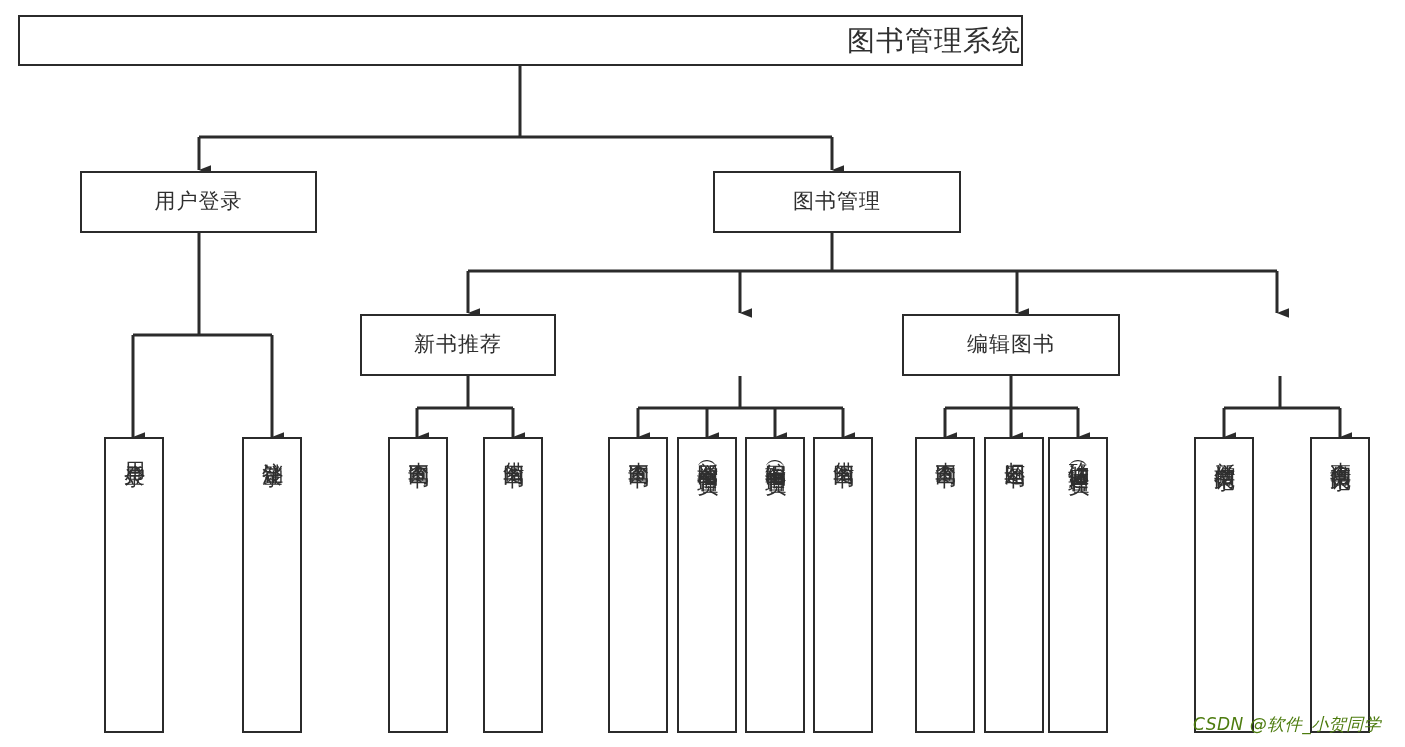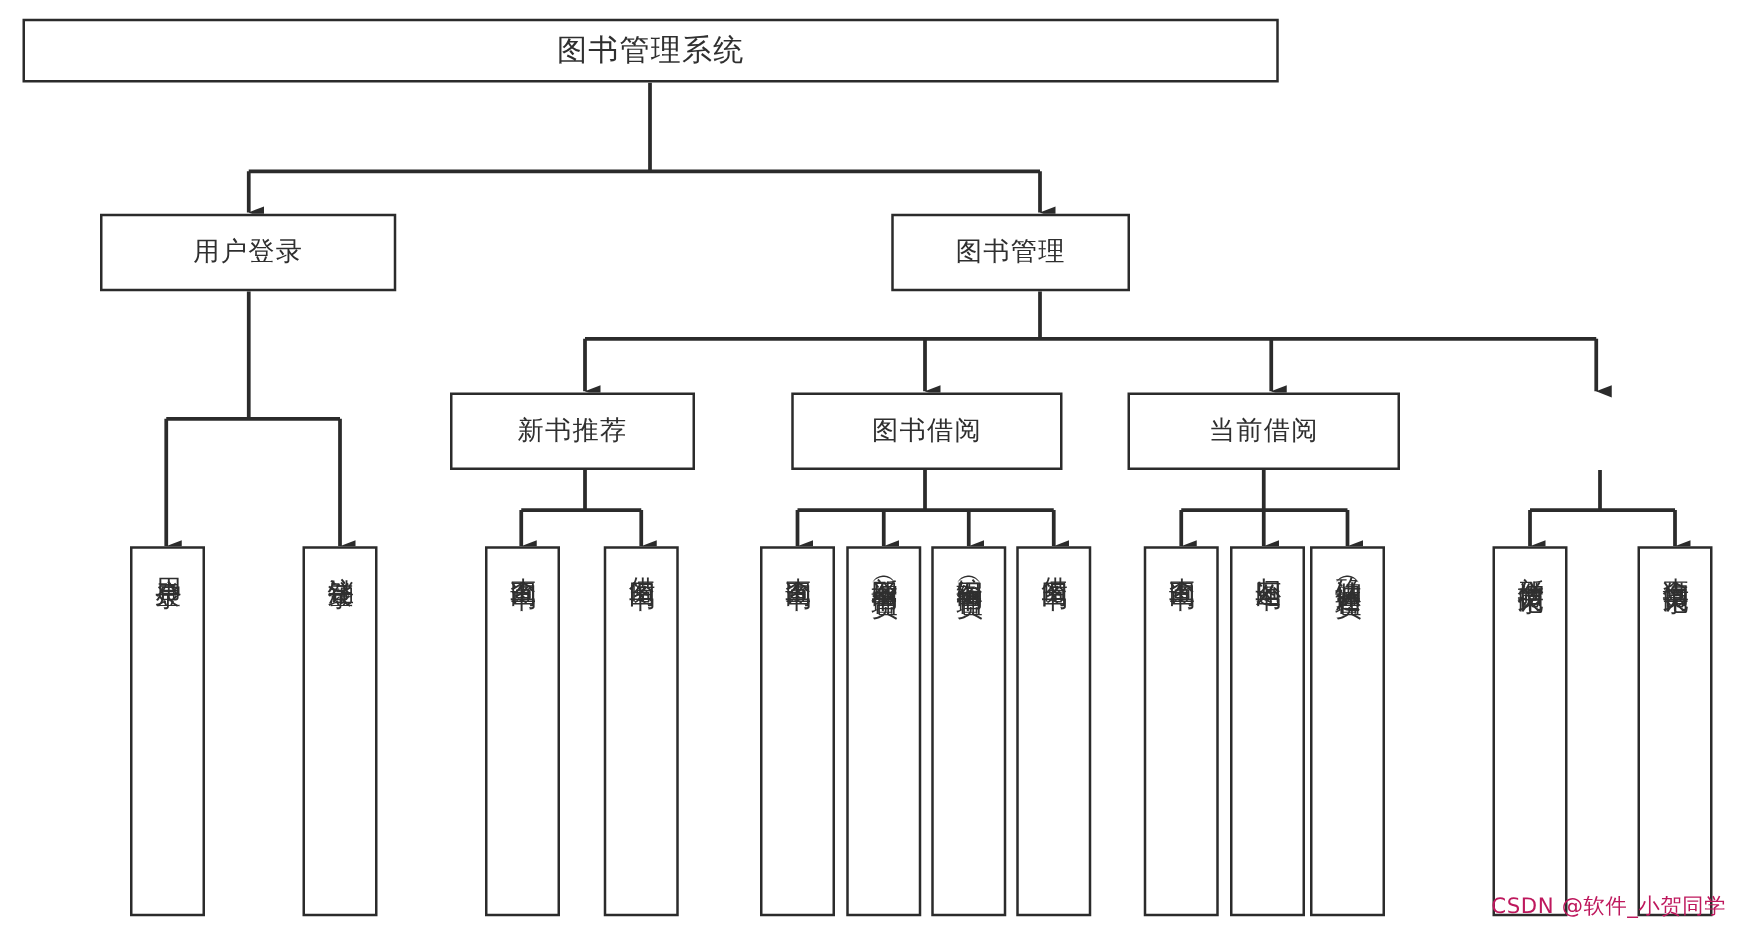--- a/index.html
+++ b/index.html
@@ -5,23 +5,23 @@
   html,body{margin:0;padding:0;background:#ffffff;}
   body{font-family:"DejaVu Sans","Liberation Sans",sans-serif;}
   #stage{position:relative;width:1405px;height:747px;background:#ffffff;overflow:hidden;}
   #wires{position:absolute;left:0;top:0;width:1405px;height:747px;}
   .node{position:absolute;box-sizing:border-box;border:2.5px solid #2b2b2b;background:#ffffff;
         display:flex;align-items:center;justify-content:center;color:#2f2f2f;}
   .node.h{font-size:21px;letter-spacing:1px;line-height:1.2;}
   .node.v{font-size:21px;line-height:1.22;padding-top:6px;align-items:flex-start;}
   .node.v .vtxt{writing-mode:vertical-rl;text-orientation:upright;
         display:block;white-space:nowrap;letter-spacing:2px;}
-  #root-node{font-size:24px;}
-  #watermark{position:absolute;left:1193px;top:713px;font-size:17px;color:#be185d;
-        letter-spacing:.5px;white-space:nowrap;}
+  #root-node{font-size:28px;justify-content:flex-end;}
+  #watermark{position:absolute;left:1193px;top:713px;font-size:17px;color:#4d7c0f;
+        letter-spacing:.5px;white-space:nowrap;font-style:italic;}
 </style>
 </head>
 <body>
 
 <div id="stage">
 
   <svg id="wires" viewBox="0 0 1405 747">
     <defs>
       <marker id="ah" markerWidth="11" markerHeight="13" refX="5.5" refY="12.4" orient="auto" markerUnits="userSpaceOnUse">
         <path d="M0.6,0 L10.4,0 L5.5,12.6 Z" fill="#2b2b2b"></path>
@@ -71,32 +71,29 @@
     </g>
   </svg>
 
   <div class="node h" id="root-node" style="left:18px;top:15px;width:1005px;height:51px;">
     <span>图书管理系统</span>
   </div>
 
   <div class="node h" style="left:80px;top:171px;width:237px;height:62px;">
     <span>用户登录</span>
   </div>
-  <div class="node h" style="left:713px;top:171px;width:191px;height:62px;">
+  <div class="node h" style="left:713px;top:171px;width:248px;height:62px;">
     <span>图书管理</span>
   </div>
 
   <div class="node h" style="left:360px;top:314px;width:196px;height:62px;">
     <span>新书推荐</span>
   </div>
-  <div class="node h" style="left:633px;top:314px;width:217px;height:62px;">
-    <span>图书借阅</span>
-  </div>
   <div class="node h" style="left:902px;top:314px;width:218px;height:62px;">
-    <span>当前借阅</span>
+    <span>编辑图书</span>
   </div>
 
   <div class="node v" style="left:104px;top:437px;width:60px;height:296px;">
     <span class="vtxt">用户登录</span>
   </div>
   <div class="node v" style="left:242px;top:437px;width:60px;height:296px;">
     <span class="vtxt">注销登录</span>
   </div>
 
   <div class="node v" style="left:388px;top:437px;width:60px;height:296px;">

